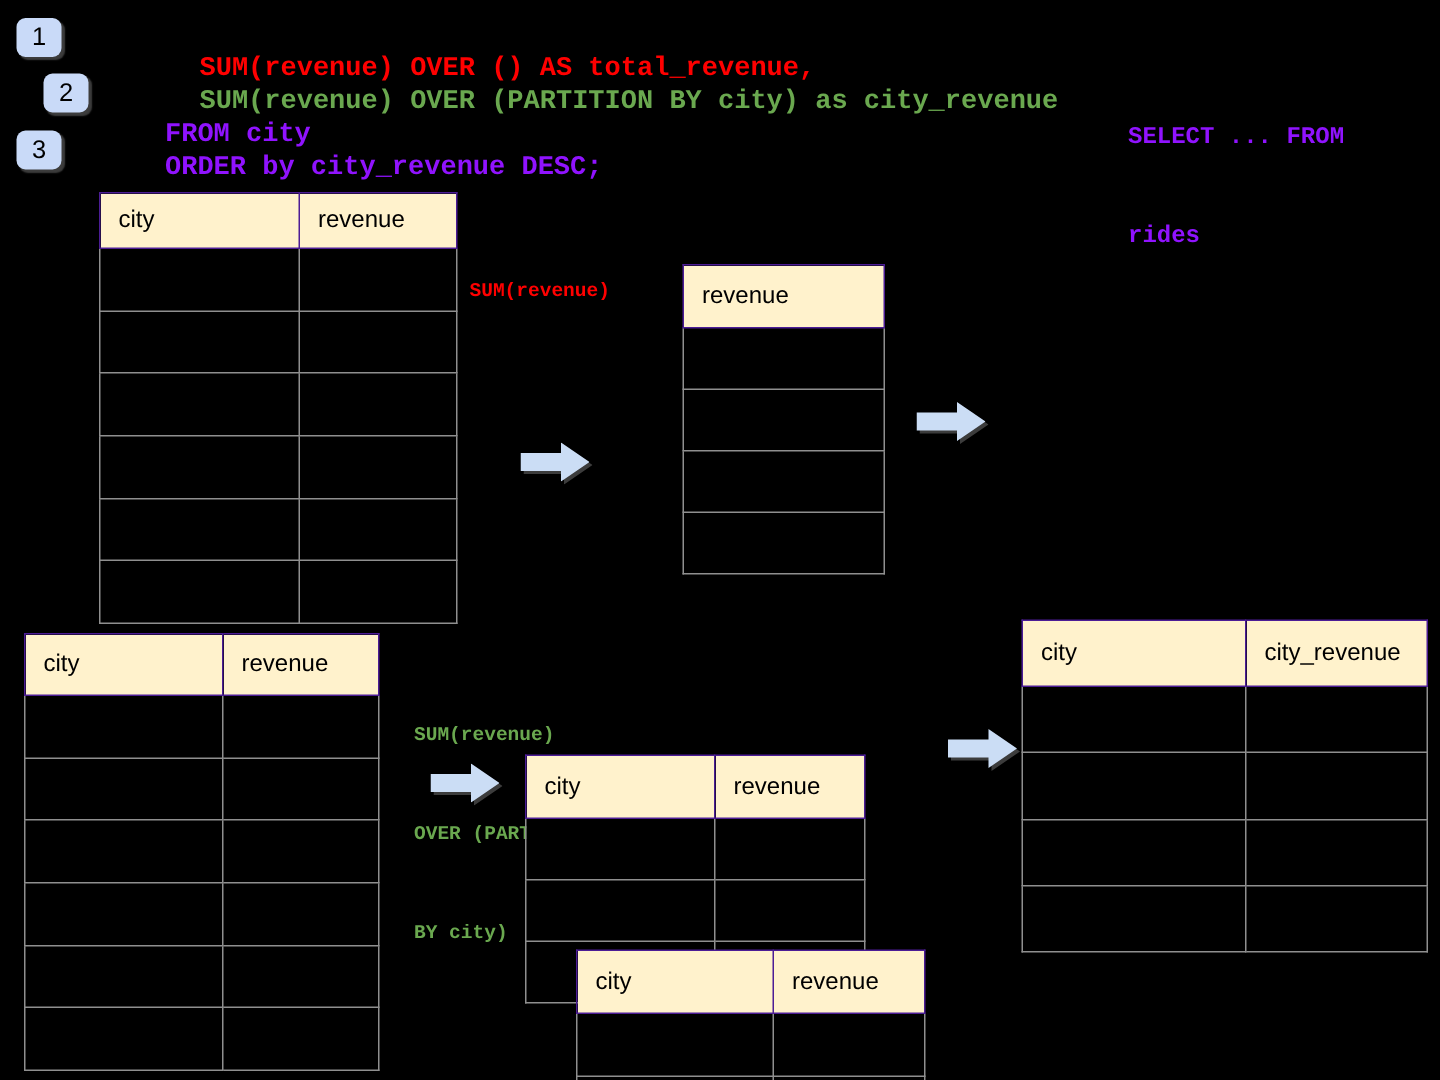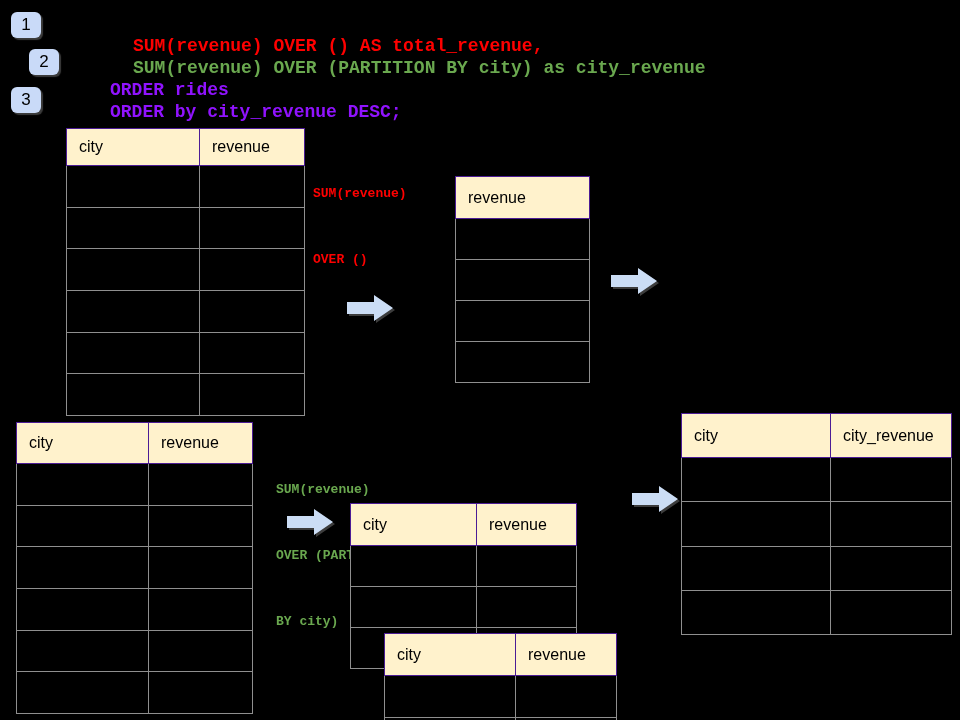--- a/index.html
+++ b/index.html
@@ -101,27 +101,30 @@
 <body>
 
 <div class="canvas">
 
   <div class="badge b1">1</div>
   <div class="badge b2">2</div>
   <div class="badge b3">3</div>
 
   <div class="code-line l2 c-red">SUM(revenue) OVER () AS total_revenue,</div>
   <div class="code-line l3 c-green">SUM(revenue) OVER (PARTITION BY city) as city_revenue</div>
-  <div class="code-line l4 c-purple">ORDER rides</div>
+  <div class="code-line l4 c-purple">FROM city</div>
   <div class="code-line l5 c-purple">ORDER by city_revenue DESC;</div>
 
+  <div class="side-note">
+    <div>SELECT ... FROM</div>
+    <div>rides</div>
+  </div>
 
   <div class="annotation ann-total">
     <div>SUM(revenue)</div>
-    <div>OVER ()</div>
   </div>
 
   <div class="annotation ann-partition">
     <div>SUM(revenue)</div>
     <div>OVER (PARTITION</div>
     <div>BY city)</div>
   </div>
 
   <table class="tbl t-src-top">
       <thead>

